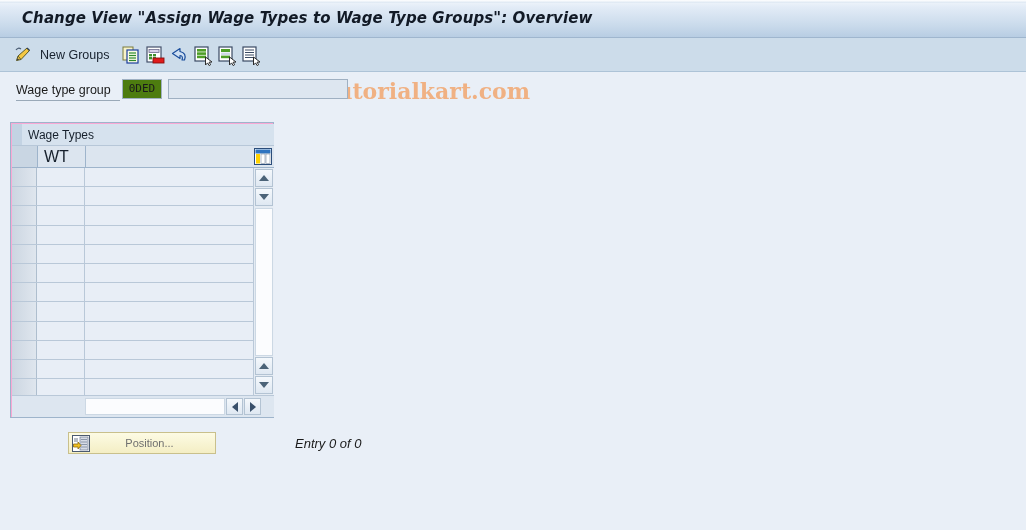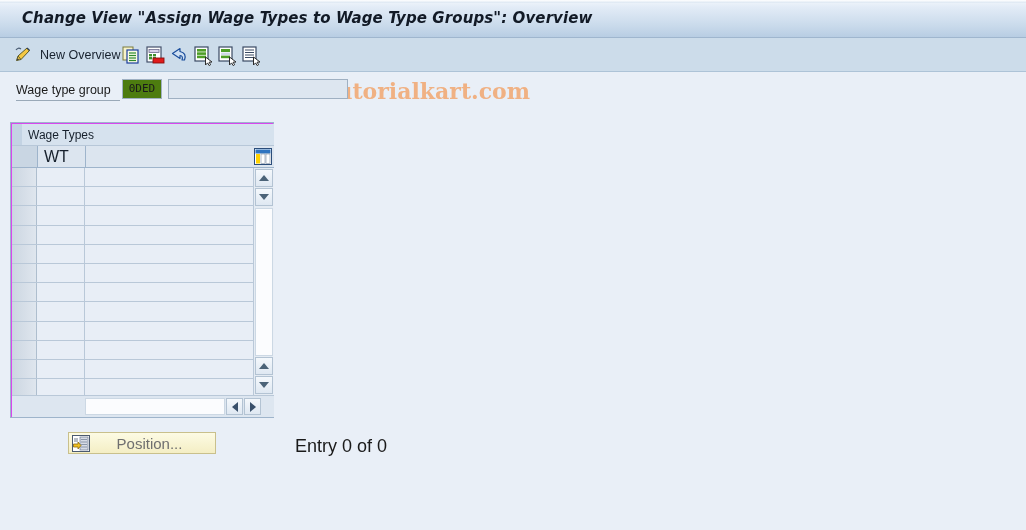--- a/index.html
+++ b/index.html
@@ -81,21 +81,21 @@
   #wtg-text{
     position:absolute;left:168px;top:1px;width:180px;height:20px;
     background:#dde6f0;
     border:1px solid #9fb0c2;
     box-sizing:border-box;
   }
   
   #tablebox{
     position:absolute;left:10px;top:122px;width:264px;height:296px;
     border:1px solid #9eb4cb;
-    background:#d946ef;
+    background:#f9a8d4;
     box-sizing:border-box;
   }
   #table-title{
     position:absolute;left:1px;top:1px;width:262px;height:22px;
     background:#d6e2ee;
     border-bottom:1px solid #b7c7d8;
     box-sizing:border-box;
   }
   #table-title .txt{
     position:absolute;left:16px;top:4px;font-size:12px;color:#16202c;white-space:nowrap;
@@ -164,24 +164,24 @@
   #position-btn{
     position:absolute;left:68px;top:432px;width:148px;height:22px;
     background:linear-gradient(to bottom,#fdfbe4,#f4eec4);
     border:1px solid #c9c08c;
     box-sizing:border-box;
     display:flex;align-items:center;
     cursor:pointer;
   }
   #position-btn .picon{margin-left:3px;}
   #position-btn .plabel{
-    flex:1;text-align:center;font-size:15px;color:#6f6f6f;padding-right:6px;white-space:nowrap;
+    flex:1;text-align:center;font-size:11px;color:#6f6f6f;padding-right:6px;white-space:nowrap;
   }
   #entry-count{
-    position:absolute;left:295px;top:436px;font-size:18px;color:#1a1a1a;white-space:nowrap;
+    position:absolute;left:295px;top:436px;font-size:13px;color:#1a1a1a;white-space:nowrap;font-style:italic;
   }
 </style>
 </head>
 <body>
 
 <div id="titlebar">
   <div class="topline"></div>
   <div id="title-text">Change View "Assign Wage Types to Wage Type Groups": Overview</div>
 </div>
 
@@ -191,21 +191,21 @@
     <svg class="icon24" viewBox="0 0 22 22">
       <path d="M4 6 q2-3 5-1" fill="none" stroke="#4a5d73" stroke-width="1.2"></path>
       <path d="M4.5 16.5 L6 12 L15 4 L17.5 6.5 L9 15.5 Z" fill="#f5c842" stroke="#5a5a2a" stroke-width="1"></path>
       <path d="M6 12 L9 15.5" stroke="#5a5a2a" stroke-width="1" fill="none"></path>
       <path d="M15 4 L17.5 6.5" stroke="#2f3f52" stroke-width="1.4" fill="none"></path>
       <path d="M4.5 16.5 L5.6 14.2 L7.2 15.6 Z" fill="#3b3b3b"></path>
     </svg>
   </div>
 
   <div class="tb-item" id="tb-newentries">
-    <span class="lbl">New Overview</span>
+    <span class="lbl">New Groups</span>
   </div>
 
   <div class="tb-item" id="tb-copy">
     <svg class="icon24" viewBox="0 0 22 22">
       <rect x="3" y="3" width="10" height="13" fill="#f7f3c9" stroke="#7a7a3c" stroke-width="1"></rect>
       <rect x="7" y="6" width="11" height="13" fill="#fbfbe6" stroke="#1b3f9c" stroke-width="1.2"></rect>
       <g stroke="#2c8a2c" stroke-width="1.2">
         <line x1="9" y1="9" x2="16" y2="9"></line>
           <line x1="9" y1="11.5" x2="16" y2="11.5"></line>
         <line x1="9" y1="14" x2="16" y2="14"></line>

